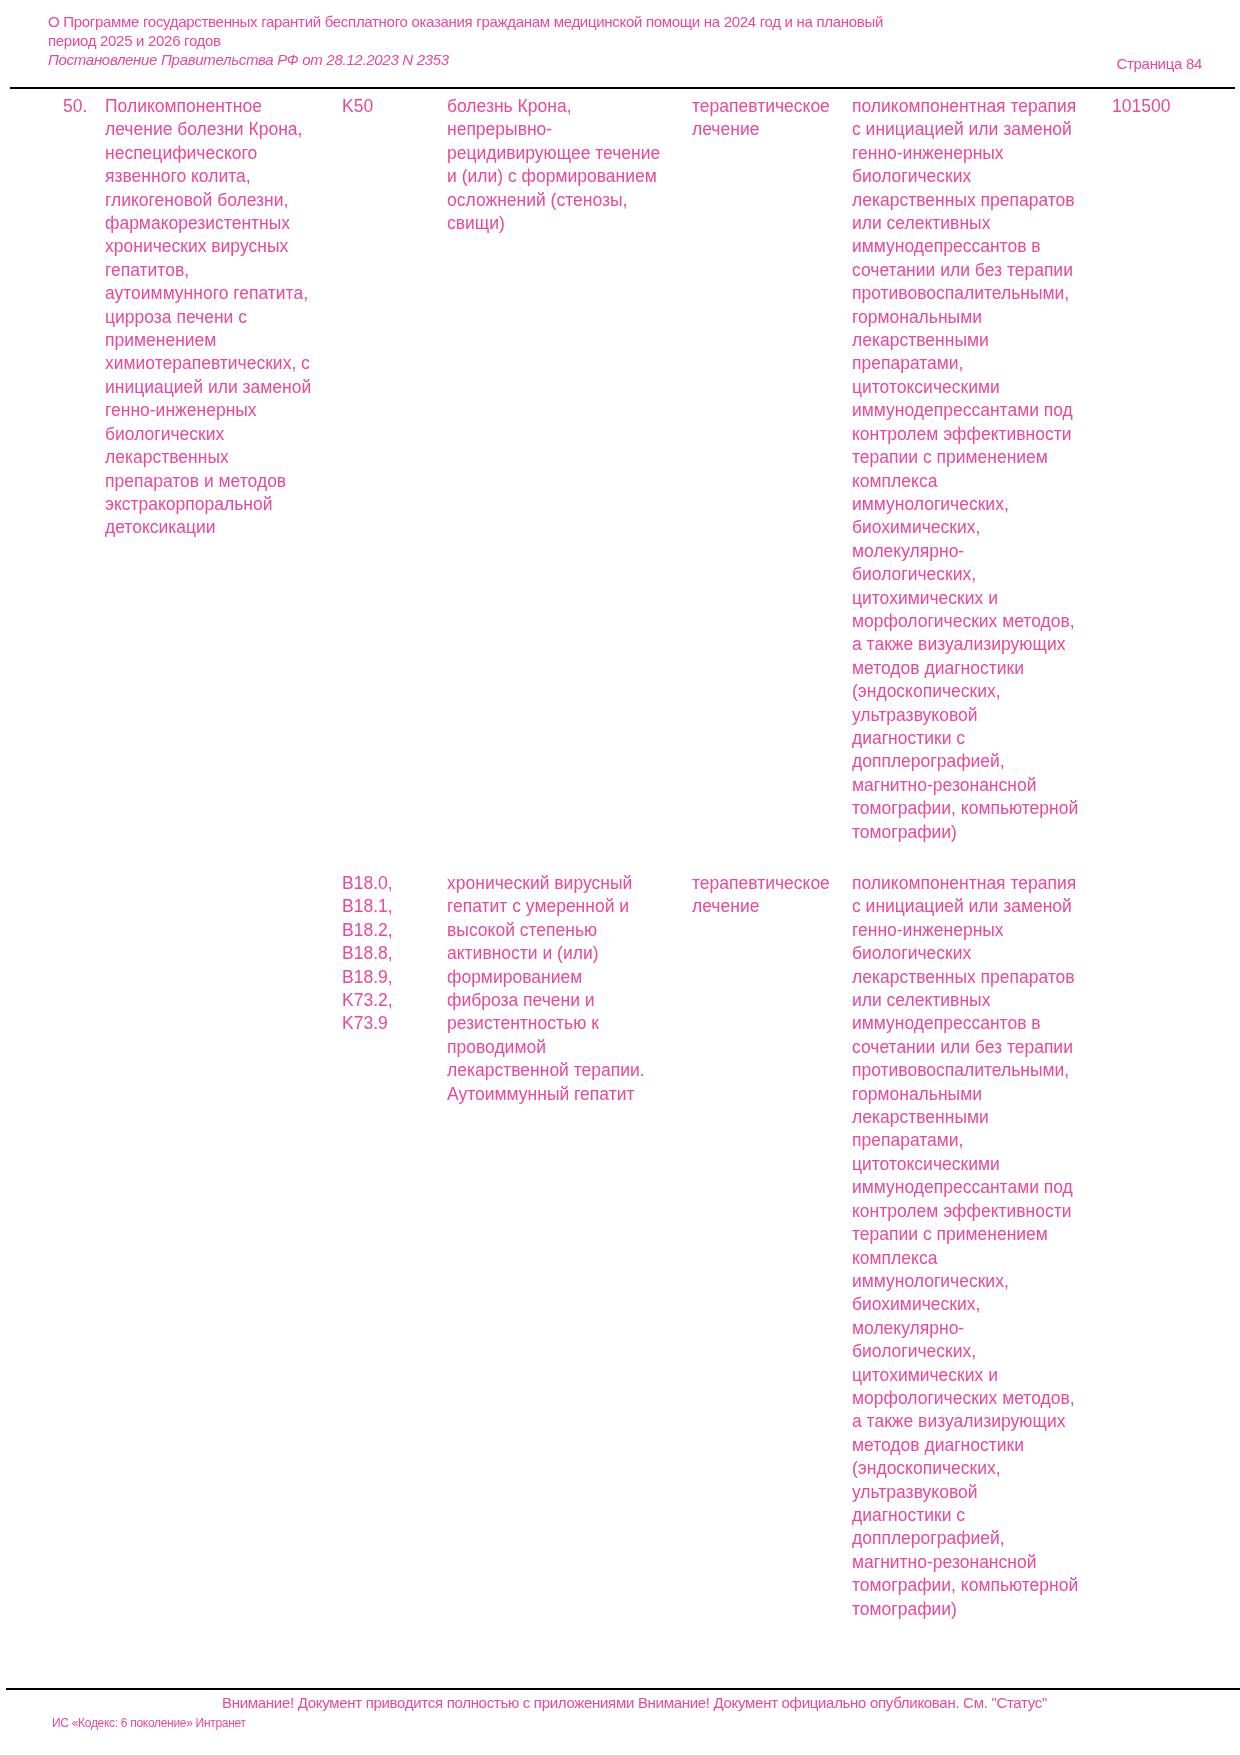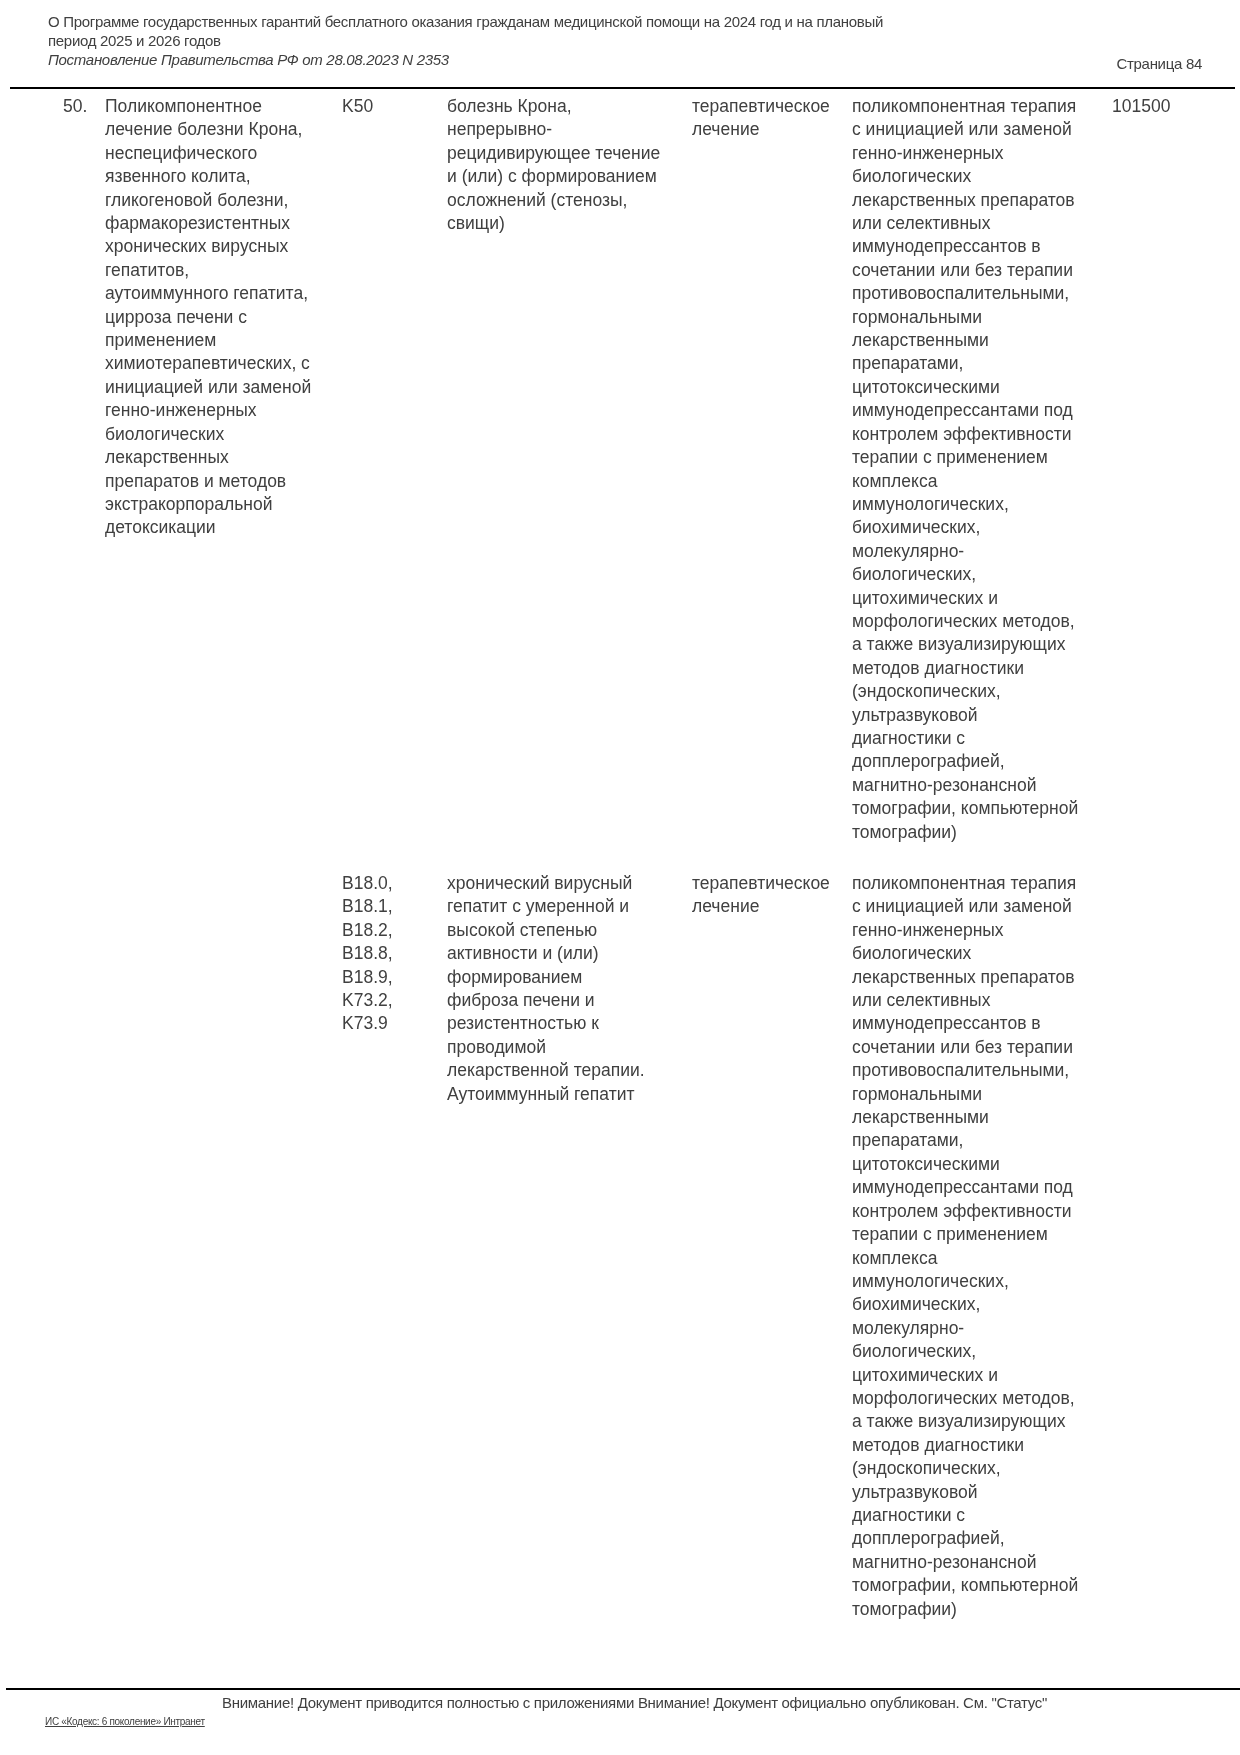--- a/index.html
+++ b/index.html
@@ -1,19 +1,19 @@
 <!DOCTYPE html>
 <html><head>
 <meta charset="utf-8">
 <style>
   html,body { margin:0; padding:0; background:#888; }
   .page {
     position:relative;
     width:1240px; height:1755px;
-    background:#ffffff; color:#404040;
+    background:#ffffff; color:#ec4899;
     font-family:"Liberation Sans", sans-serif;
     overflow:hidden;
   }
   
   .doc-header {
     position:absolute; top:12px; left:48px; right:38px;
     font-size:15px; line-height:19px; letter-spacing:-0.3px;
   }
   .doc-title { white-space:pre-line; max-width:940px; }
   .doc-subtitle { font-style:italic; white-space:pre-line; }
@@ -36,33 +36,33 @@
     font-size:17.5px; line-height:23.4px;
   }
   .hmt-row.continued { margin-top:28px; }
   .cell { white-space:pre-line; padding-right:6px; }
   
   .footer-notice {
     position:absolute; top:1694px; left:222px;
     font-size:15px; letter-spacing:-0.3px;
   }
   .footer-source {
-    position:absolute; top:1716px; left:45px;
-    font-size:10px; letter-spacing:-0.3px;text-decoration:underline;
+    position:absolute; top:1716px; left:52px;
+    font-size:12px; letter-spacing:-0.3px;
   }
 </style>
 </head>
 <body>
 
 <div class="page">
 
   <div class="doc-header">
     <div class="doc-title">О Программе государственных гарантий бесплатного оказания гражданам медицинской помощи на 2024 год и на плановый
 период 2025 и 2026 годов</div>
-    <div class="doc-subtitle">Постановление Правительства РФ от 28.08.2023 N 2353</div>
+    <div class="doc-subtitle">Постановление Правительства РФ от 28.12.2023 N 2353</div>
     <span class="page-label">Страница 84</span>
   </div>
 
   <div class="table-top-rule"></div>
 
   <div class="hmt-table">
 
     <div class="hmt-row">
       <div class="cell">50.</div>
       <div class="cell">Поликомпонентное

